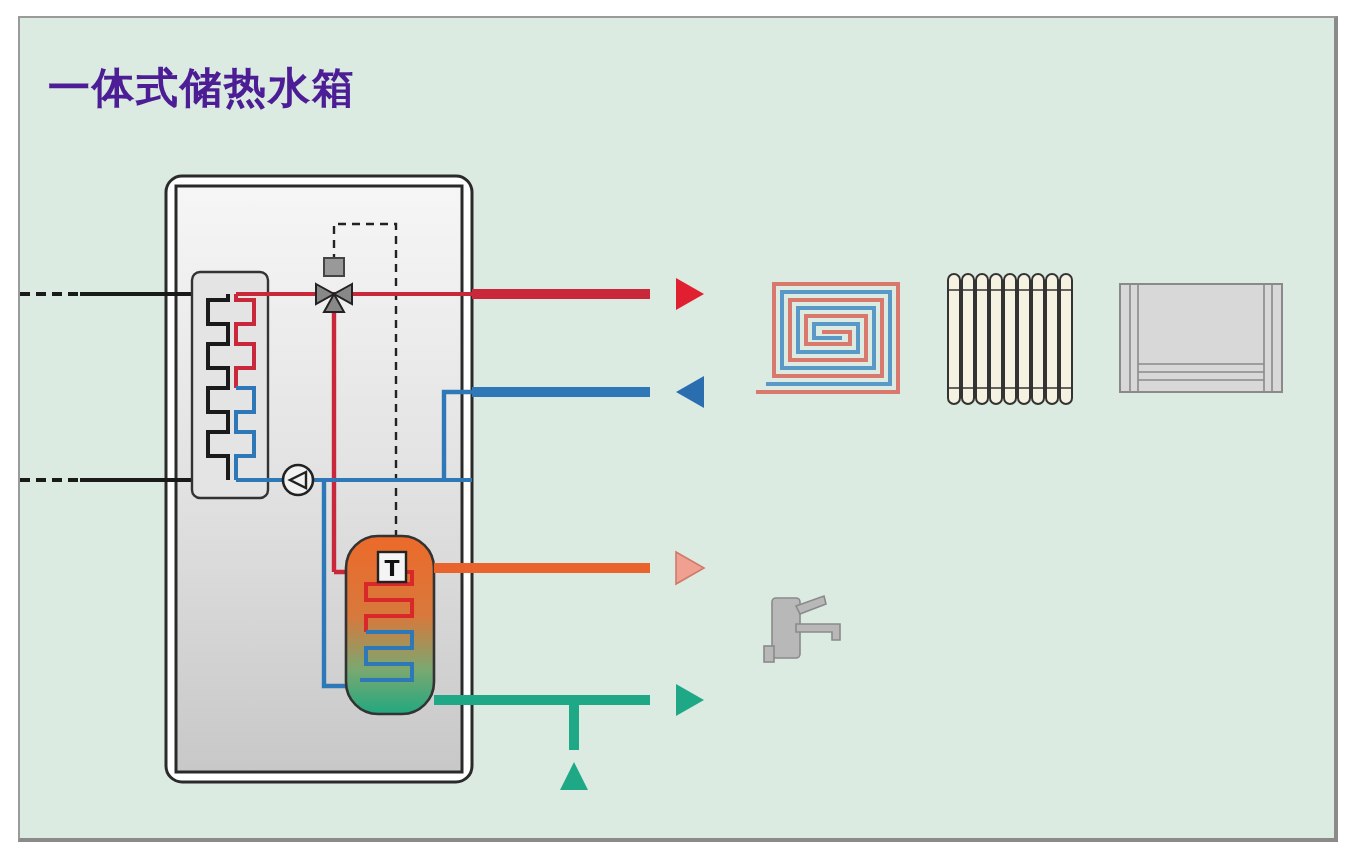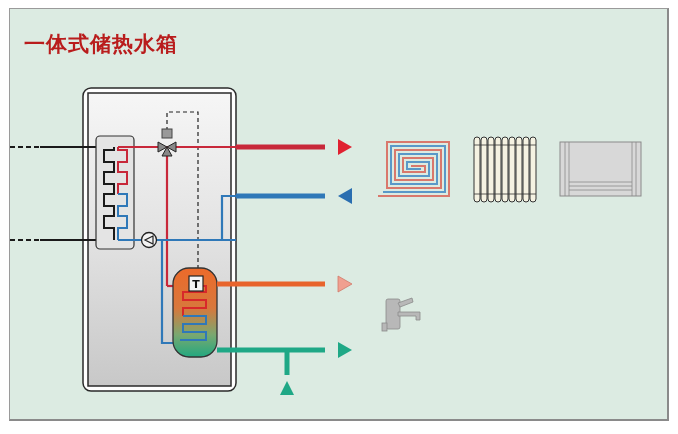--- a/index.html
+++ b/index.html
@@ -1,18 +1,18 @@
 <!DOCTYPE html>
 <html><head>
   <meta charset="utf-8">
   <style>
     html, body { margin:0; padding:0; background:#ffffff; }
     body { width:678px; height:434px; position:relative; overflow:hidden; font-family:"DejaVu Sans", sans-serif; }
     .panel { position:absolute; left:9px; top:8px; width:660px; height:413px; background:#dcebe2; border:1px solid #9a9a9a; border-right:2px solid #8a8a8a; border-bottom:2px solid #8a8a8a; box-sizing:border-box; }
-    .title { position:absolute; left:24px; top:30px; font-size:21px; font-weight:bold; color:#b91c1c; letter-spacing:1px; font-family:"DejaVu Sans", sans-serif; }
+    .title { position:absolute; left:24px; top:30px; font-size:21px; font-weight:bold; color:#4c1d95; letter-spacing:1px; font-family:"DejaVu Sans", sans-serif; }
     svg.diagram { position:absolute; left:0; top:0; }
   </style>
 </head>
 <body>
 
 <div class="panel"></div>
 <div class="title">一体式储热水箱</div>
 
 <svg class="diagram" width="678" height="434" viewBox="0 0 678 434">
   <defs>

